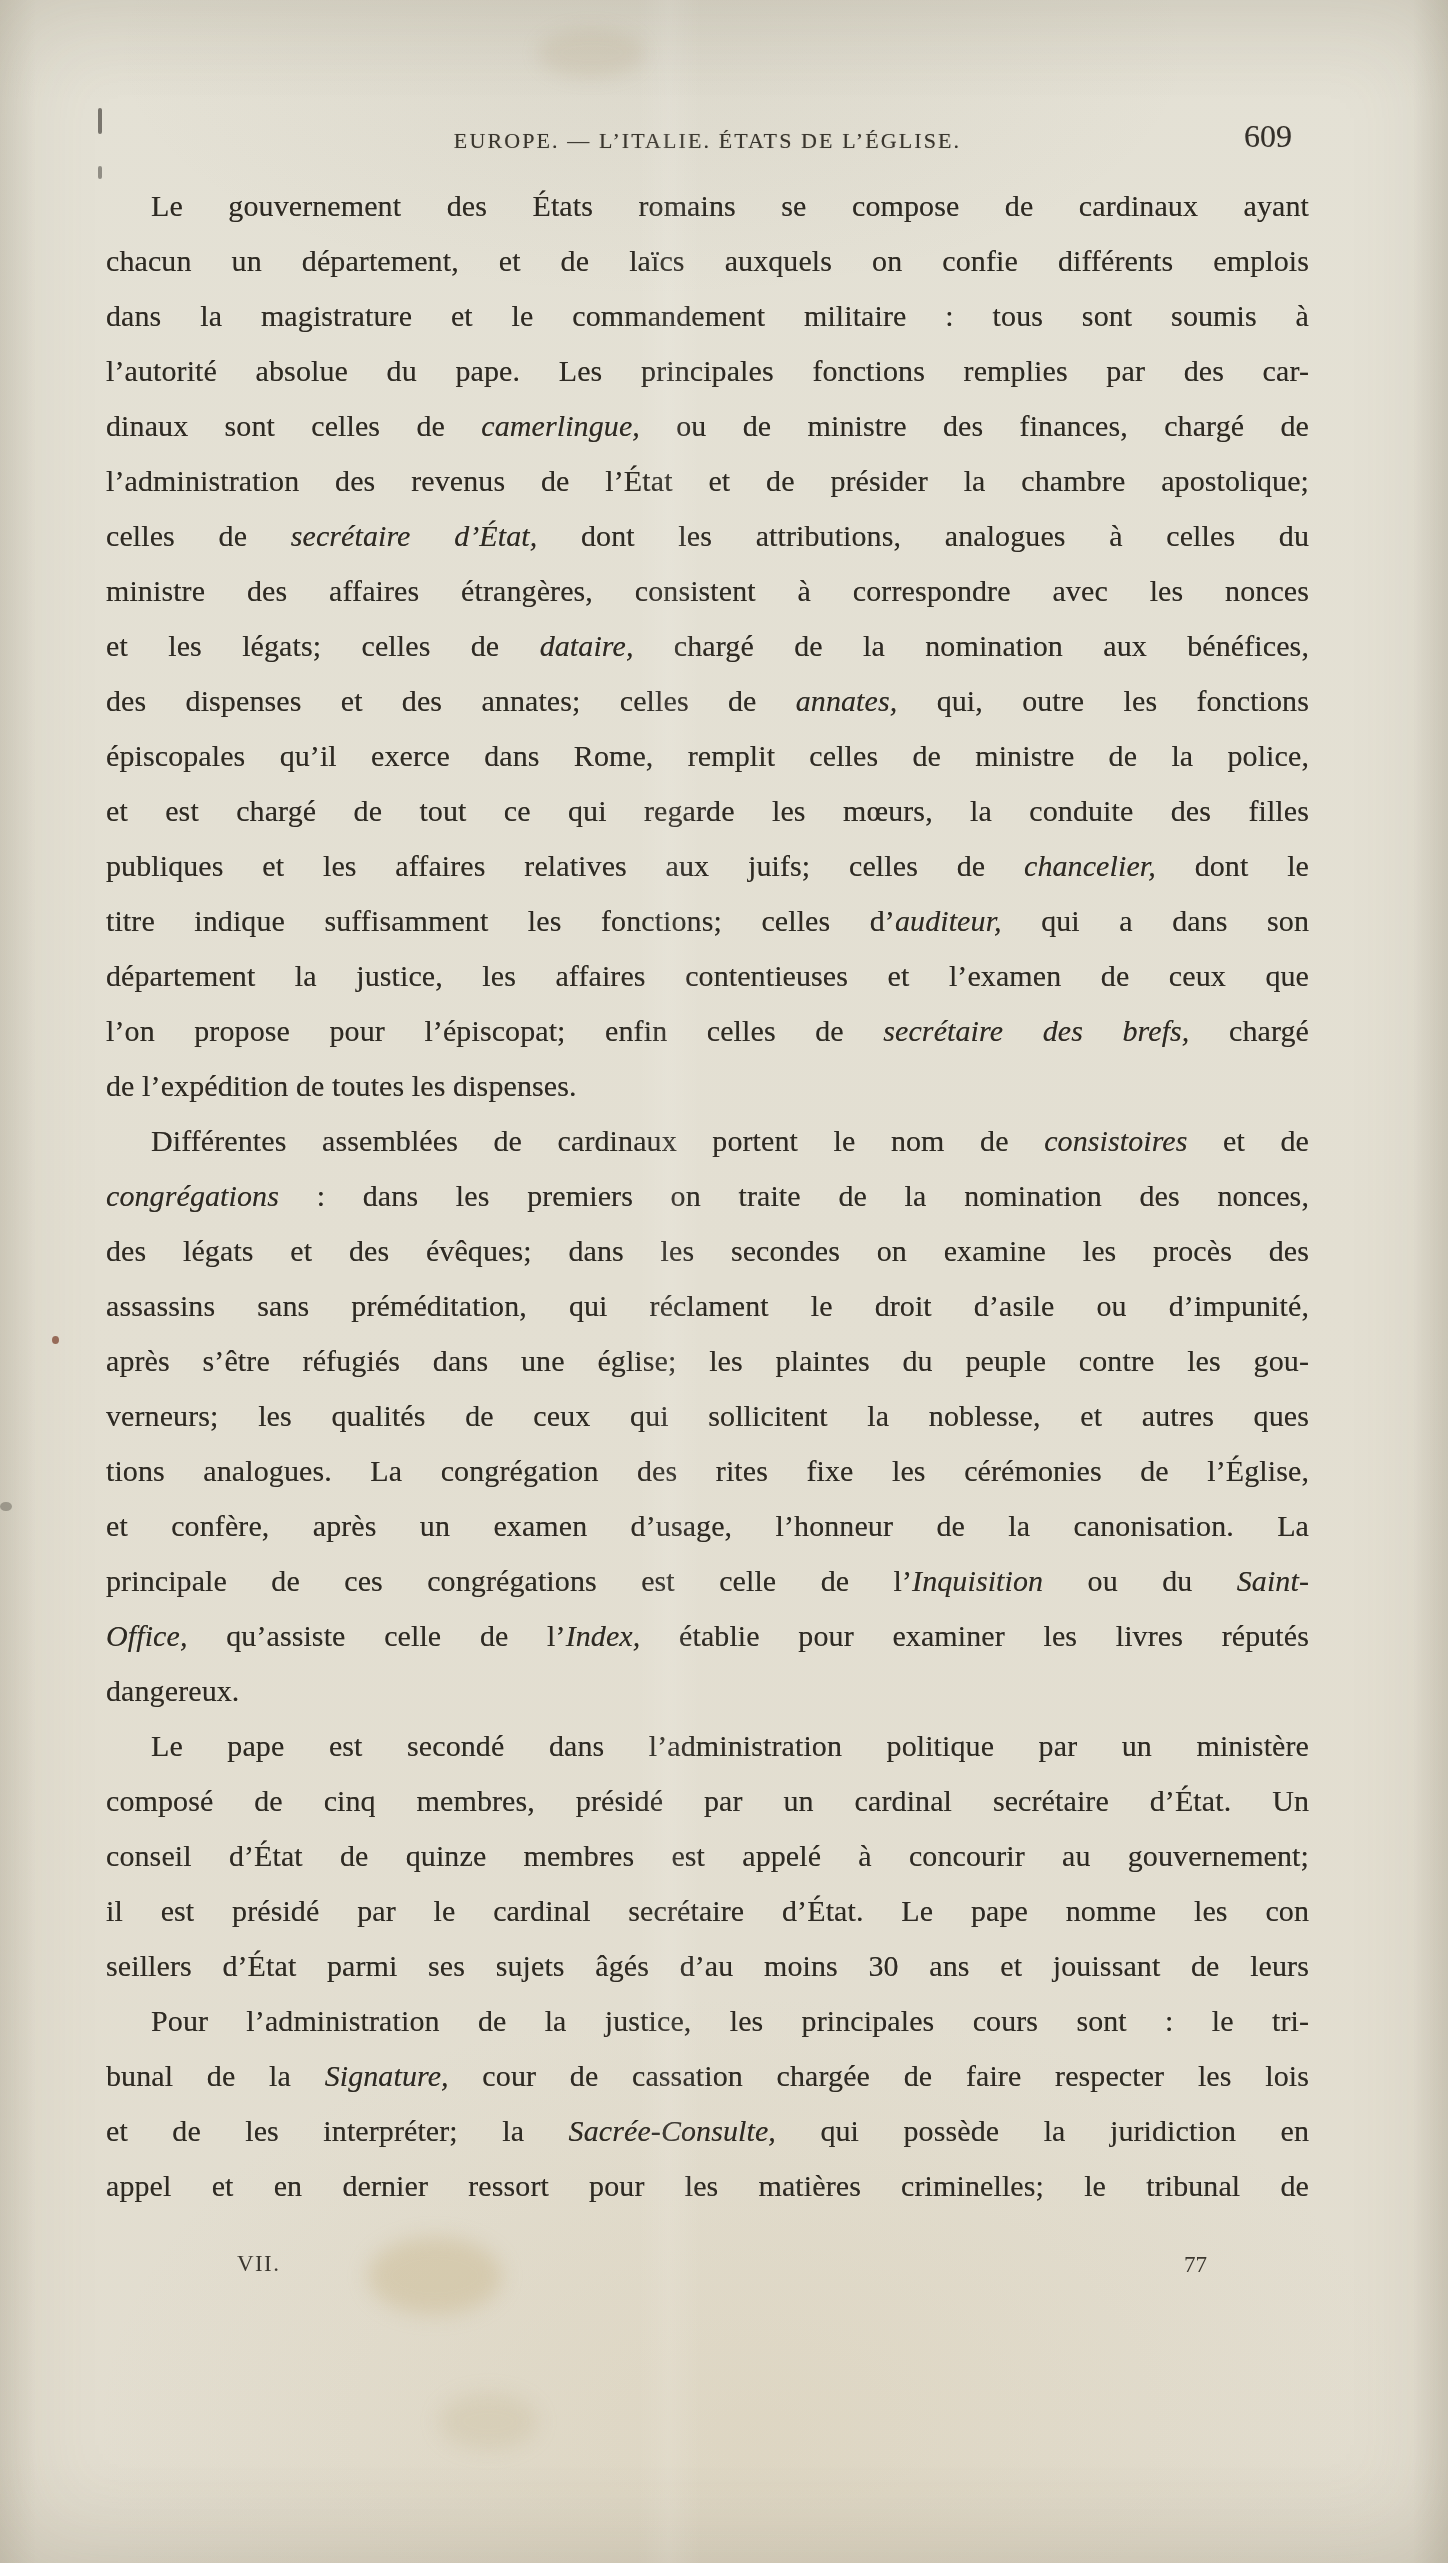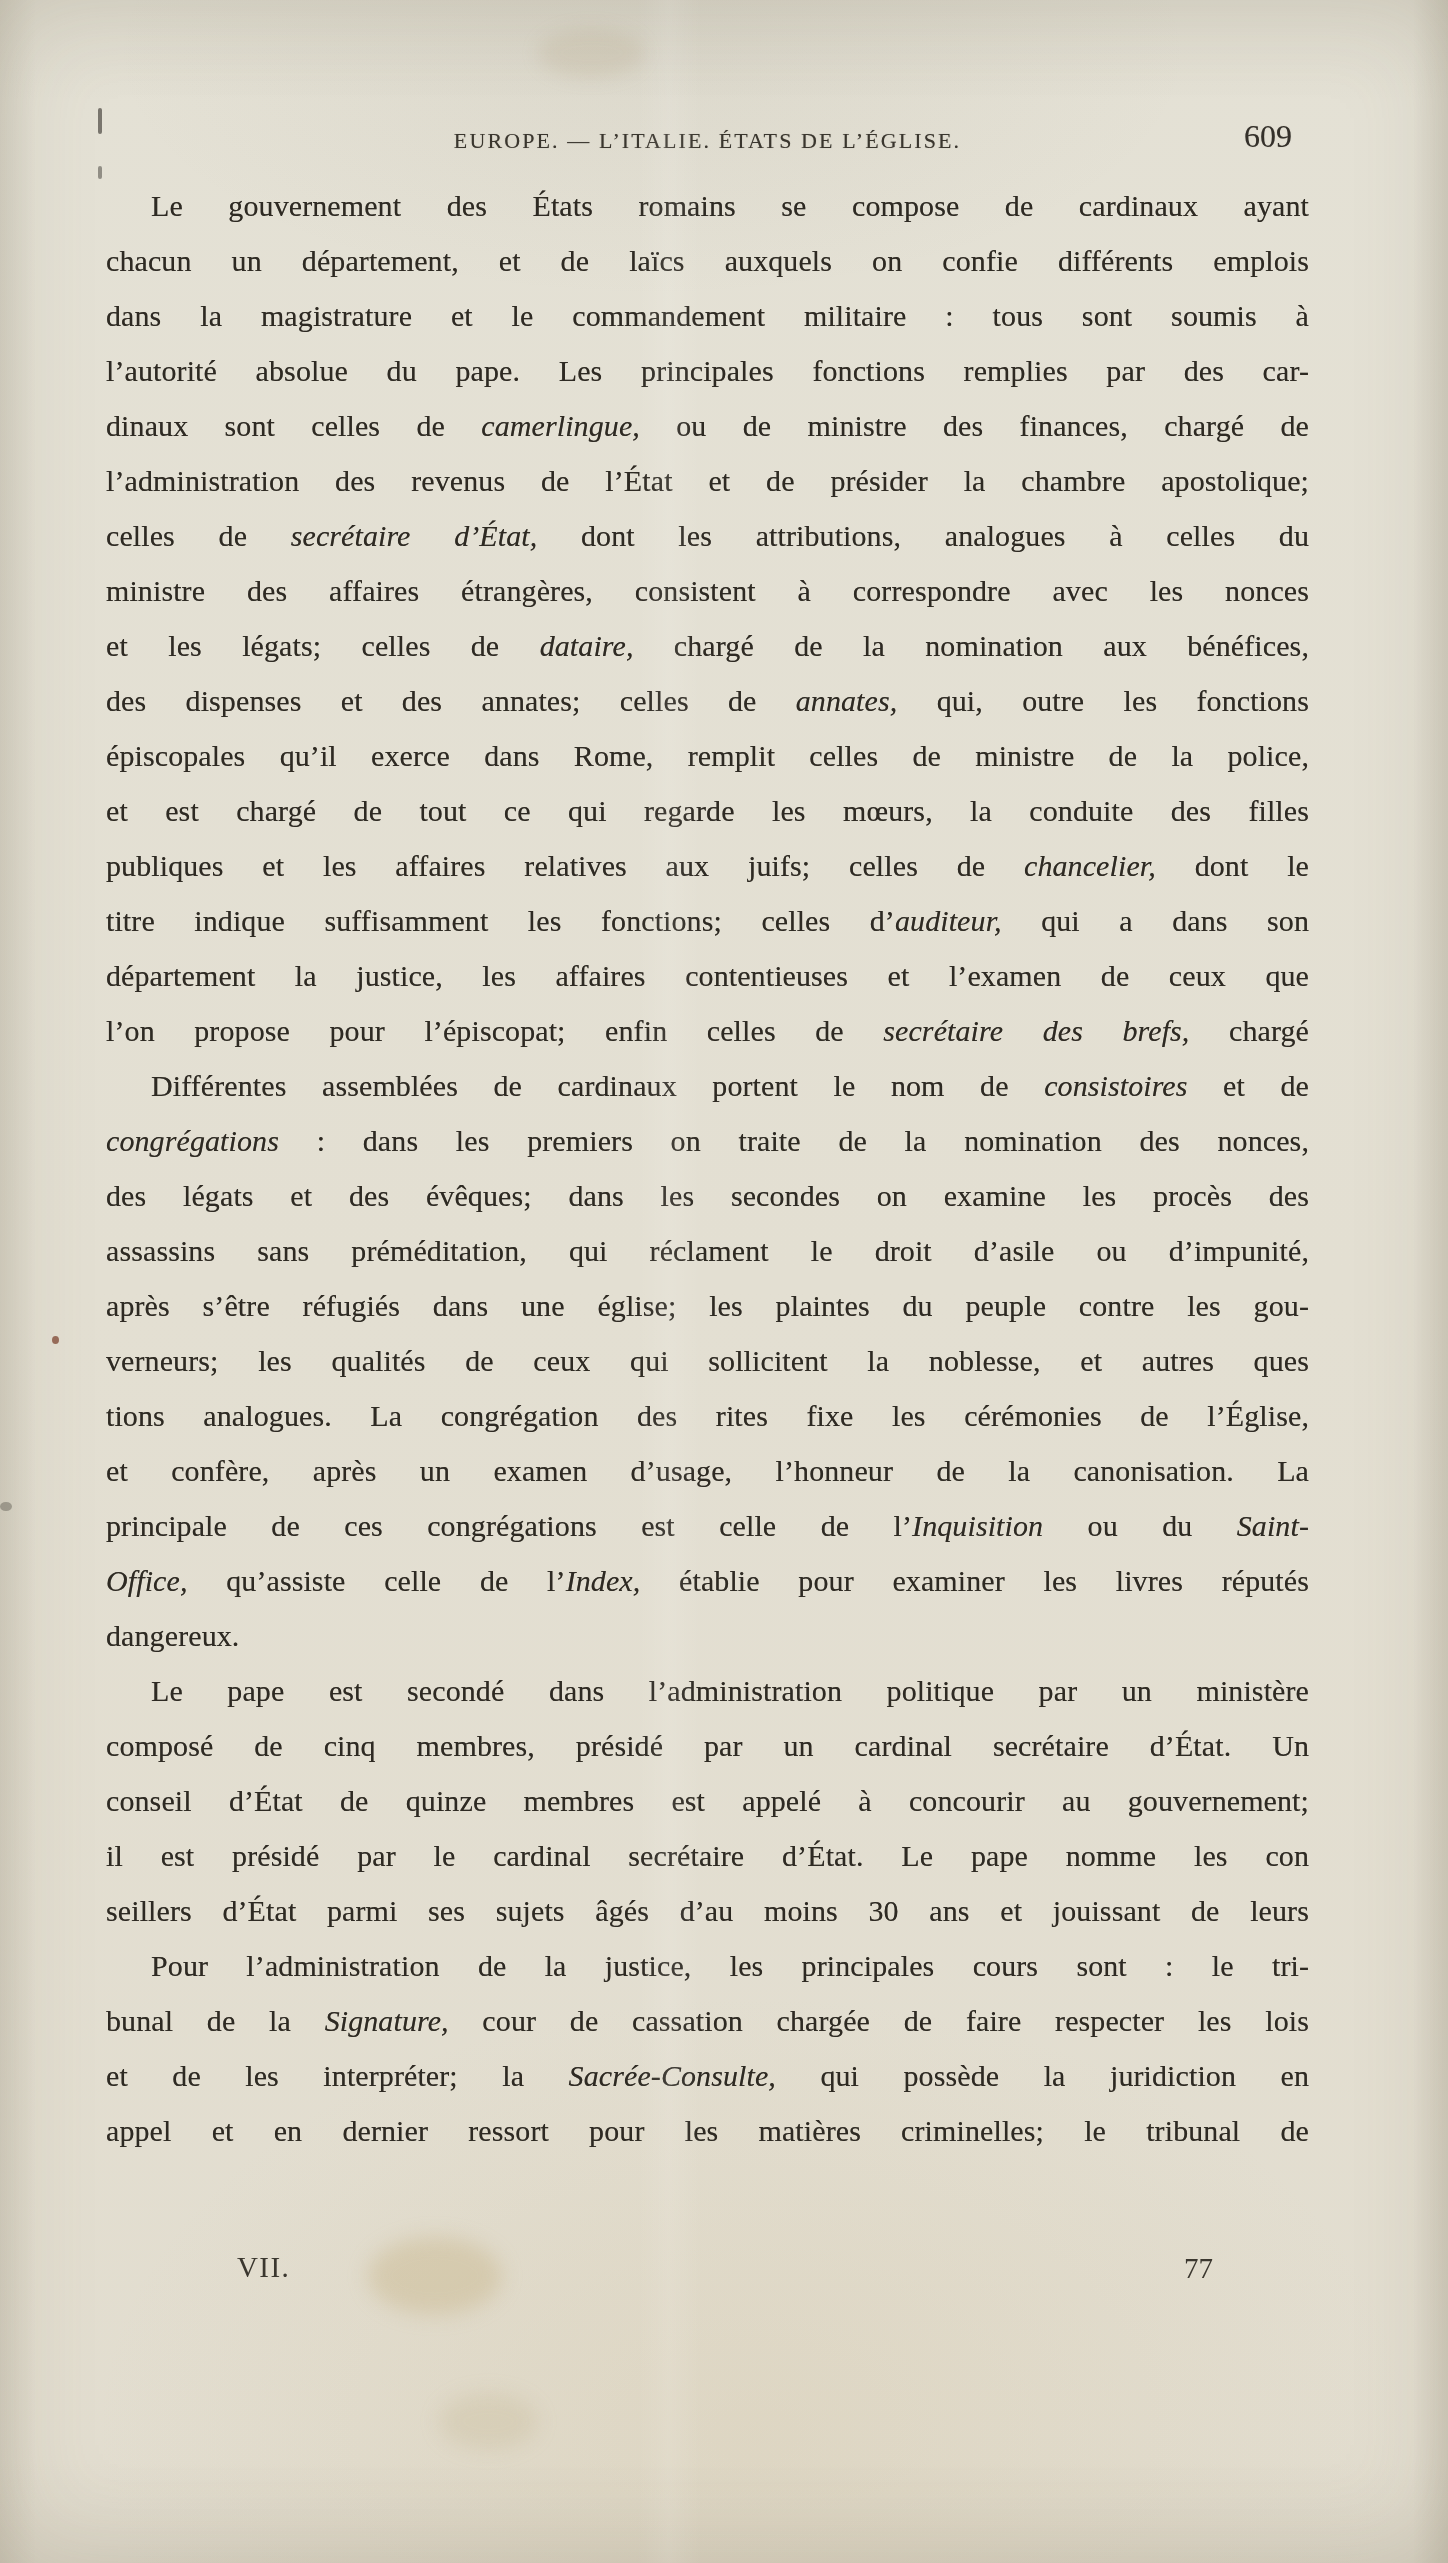--- a/index.html
+++ b/index.html
@@ -48,21 +48,21 @@
     text-shadow: 0 0 0.5px rgba(46,42,35,.55);
   }
   .para { margin: 0; }
   .line {
     height: 55px; line-height: 55px;
     text-align: justify; text-align-last: justify;
   }
   .line.last { text-align-last: left; }
   .line.indent { text-indent: 45px; }
   .it { font-style: italic; }
-  .footer { position: absolute; top: 2251px; left: 106px; width: 1203px; height: 35px; font-size: 29px; }
+  .footer { position: absolute; top: 2251px; left: 106px; width: 1203px; height: 35px; font-size: 23px; }
   .volume { position: absolute; left: 131px; top: 0; letter-spacing: 1.4px; color: #3b372f; }
   .sheet  { position: absolute; left: 1078px; top: 1.4px; color: #3b372f; }
   
   .speck { position: absolute; pointer-events: none; }
   .speck-red   { left: 52px;  top: 1336px; width: 7px; height: 7.8px; border-radius: 50%; background: #7d4630; opacity: .75; }
   .speck-dash1 { left: 98px; top: 108px;  width: 4.2px;  height: 25.5px; border-radius: 2.1px; background: #201d17; opacity: .55; }
   .speck-dash2 { left: 98px; top: 166px;  width: 4.2px;  height: 13.4px; border-radius: 2.1px; background: #201d17; opacity: .42; }
   .speck-edge  { left: 0px;   top: 1502px; width: 12px; height: 9.2px; border-radius: 50%; background: #6a665c; opacity: .5; }
   .stain1 { left: 368px; top: 2237px; width: 134px; height: 78px; border-radius: 50%;
             background: rgba(186,163,104,.28); filter: blur(10px); }
@@ -92,20 +92,21 @@
         <div class="line"><span>celles de </span><span class="it">secrétaire d’État,</span><span> dont les attributions, analogues à celles du</span></div>
         <div class="line"><span>ministre des affaires étrangères, consistent à correspondre avec les nonces</span></div>
         <div class="line"><span>et les légats; celles de </span><span class="it">dataire,</span><span> chargé de la nomination aux bénéfices,</span></div>
         <div class="line"><span>des dispenses et des annates; celles de </span><span class="it">annates,</span><span> qui, outre les fonctions</span></div>
         <div class="line"><span>épiscopales qu’il exerce dans Rome, remplit celles de ministre de la police,</span></div>
         <div class="line"><span>et est chargé de tout ce qui regarde les mœurs, la conduite des filles</span></div>
         <div class="line"><span>publiques et les affaires relatives aux juifs; celles de </span><span class="it">chancelier,</span><span> dont le</span></div>
         <div class="line"><span>titre indique suffisamment les fonctions; celles d’</span><span class="it">auditeur,</span><span> qui a dans son</span></div>
         <div class="line"><span>département la justice, les affaires contentieuses et l’examen de ceux que</span></div>
         <div class="line"><span>l’on propose pour l’épiscopat; enfin celles de </span><span class="it">secrétaire des brefs,</span><span> chargé</span></div>
+        <div class="line last"><span>de l’expédition de toutes les dispenses.</span></div>
       </div>
       <div class="para">
         <div class="line indent"><span>Différentes assemblées de cardinaux portent le nom de </span><span class="it">consistoires</span><span> et de</span></div>
         <div class="line"><span class="it">congrégations</span><span> : dans les premiers on traite de la nomination des nonces,</span></div>
         <div class="line"><span>des légats et des évêques; dans les secondes on examine les procès des</span></div>
         <div class="line"><span>assassins sans préméditation, qui réclament le droit d’asile ou d’impunité,</span></div>
         <div class="line"><span>après s’être réfugiés dans une église; les plaintes du peuple contre les gou-</span></div>
         <div class="line"><span>verneurs; les qualités de ceux qui sollicitent la noblesse, et autres ques</span></div>
         <div class="line"><span>tions analogues. La congrégation des rites fixe les cérémonies de l’Église,</span></div>
         <div class="line"><span>et confère, après un examen d’usage, l’honneur de la canonisation. La</span></div>

